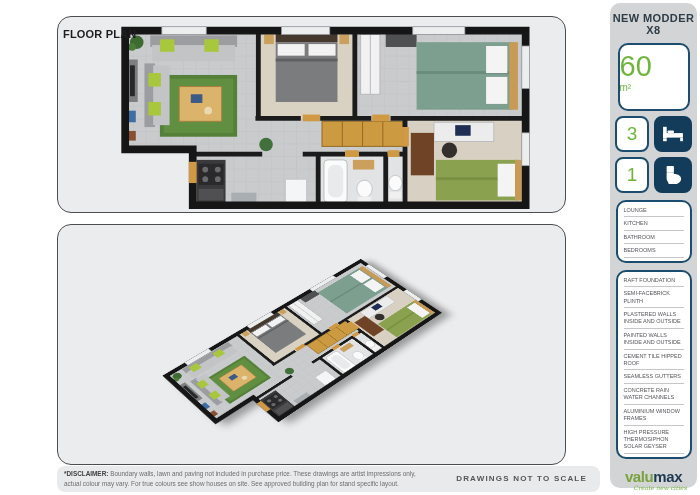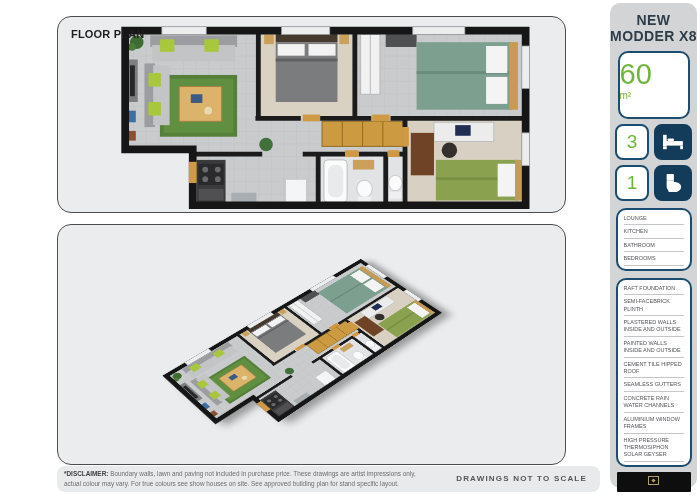--- a/index.html
+++ b/index.html
@@ -8,21 +8,21 @@
     background:#ffffff;font-family:"Liberation Sans",sans-serif;
   }
   
   .panel{
     position:absolute;background:#ebeced;border:1.6px solid #4d4d4f;
     border-radius:14px;box-sizing:border-box;
   }
   #floor-panel{left:57px;top:16px;width:509px;height:197px;}
   #iso-panel{left:57px;top:224px;width:509px;height:241px;}
   .panel-title{
-    position:absolute;left:13px;top:11px;font-size:11px;font-weight:bold;
+    position:absolute;left:5px;top:11px;font-size:11px;font-weight:bold;
     color:#1e1e1f;letter-spacing:.2px;z-index:5;
   }
   #plan-holder{position:absolute;left:26px;top:2px;width:478px;height:193px;}
   #plan-holder svg{width:100%;height:100%;}
   #iso-holder{
     position:absolute;left:8px;top:22px;width:478px;height:192px;
     transform:perspective(900px) rotateX(46deg) rotateZ(-42deg) scale(0.66);
     transform-origin:50% 50%;
     filter:drop-shadow(8px 12px 7px rgba(0,0,0,.35));
   }
@@ -42,21 +42,21 @@
     position:absolute;right:13px;top:8px;font-size:8px;font-weight:bold;
     color:#55565a;letter-spacing:1.2px;
   }
 
   
   #sidebar{
     position:absolute;left:610px;top:3px;width:87px;height:485px;
     background:#d2d4d5;border-radius:10px;box-sizing:border-box;
   }
   .sb-title{
-    margin-top:9px;text-align:center;font-size:14px;font-weight:bold;
+    margin-top:9px;text-align:center;font-size:11px;font-weight:bold;
     color:#2e3d47;letter-spacing:.4px;
   }
   .area-box{
     margin:7px auto 0;width:68px;height:64px;background:#fff;
     border:2px solid #1c4d6e;border-radius:10px;text-align:left;
     box-sizing:content-box;
   }
   .area-value{font-size:29px;color:#6fb53c;line-height:32px;margin-top:5px;}
   .area-unit{font-size:10px;color:#6fb53c;line-height:12px;}
   .stat-row{display:flex;justify-content:center;gap:5px;margin-top:5px;}
@@ -436,20 +436,26 @@
       <div class="cell-row">SEMI-FACEBRICK PLINTH</div>
       <div class="cell-row">PLASTERED WALLS INSIDE AND OUTSIDE</div>
       <div class="cell-row">PAINTED WALLS INSIDE AND OUTSIDE</div>
       <div class="cell-row">CEMENT TILE HIPPED ROOF</div>
       <div class="cell-row">SEAMLESS GUTTERS</div>
       <div class="cell-row">CONCRETE RAIN WATER CHANNELS</div>
       <div class="cell-row">ALUMINIUM WINDOW FRAMES</div>
       <div class="cell-row">HIGH PRESSURE THERMOSIPHON SOLAR GEYSER</div>
     </div>
 
+  <div class="valumax">
+    <div class="vm-line">
+      <span class="vm-valu">valu</span><span class="vm-max">max</span>
+    </div>
+    <div class="vm-tag">Create new cities</div>
+  </div>
 
   <div class="newurban">
     <div class="nu-emblem">
         <span></span>
       </div>
 
   </div>
 </div>
 
 </body></html>

